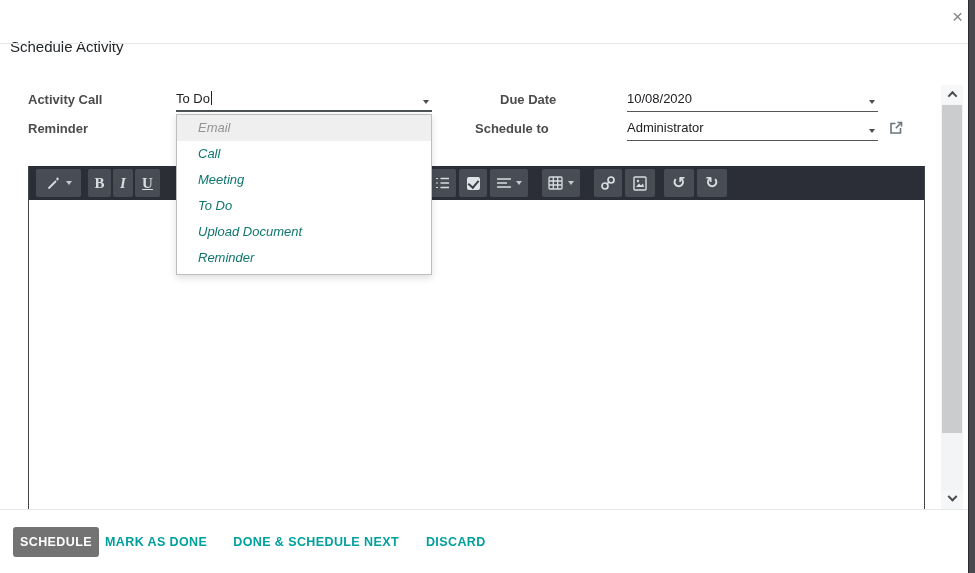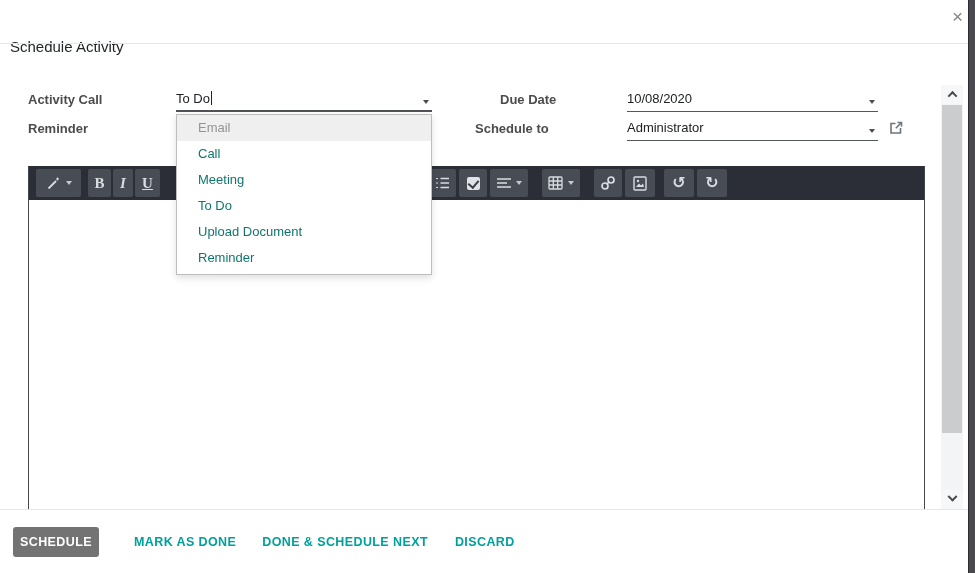--- a/index.html
+++ b/index.html
@@ -27,21 +27,21 @@
   #lbl-summary  { left:28px;  top:121px; }
   #fld-summary  { left:176px; top:116px; width:256px; }
   #lbl-due      { left:500px; top:92px; }
   #fld-due      { left:627px; top:87px; width:251px; }
   #lbl-assigned { left:475px; top:121px; }
   #fld-assigned { left:627px; top:116px; width:251px; }
   .text-caret { display:inline-block; width:1px; height:14px; background:#222; vertical-align:-2px; margin-left:1px; }
   .ext-link { position:absolute; left:888px; top:120px; width:16px; height:16px; color:#6c757d; cursor:pointer; }
 
   
-  .dropdown { position:absolute; left:176px; top:114px; width:256px; background:#fff; border:1px solid #bdbdbd; box-shadow:0 3px 7px rgba(0,0,0,.13); z-index:30; padding-bottom:3px; }
+  .dropdown { position:absolute; left:176px; top:114px; width:256px; background:#fff; border:1px solid #bdbdbd; box-shadow:0 3px 7px rgba(0,0,0,.13); z-index:30; padding-bottom:3px;font-style:italic; }
   .dropdown .item { height:26px; line-height:26px; padding-left:21px; font-size:13px; color:#0f766e; cursor:pointer; }
   .dropdown .item.hl { background:#efefef; color:#949494; }
 
   
   .editor { position:absolute; left:28px; top:166px; width:897px; height:343px; border-left:1px solid #43464d; border-right:1px solid #43464d; }
   .toolbar { height:34px; background:#2b2e36; display:flex; align-items:center; }
   .tb-btn { height:28px; background:#474c55; border-radius:2px; display:flex; align-items:center; justify-content:center; color:#d9dce0; cursor:pointer; flex:none; }
   .tb-btn svg { display:block; }
   .serif-b { font-family:"Liberation Serif", serif; font-weight:bold; font-size:15px; }
   .serif-i { font-family:"Liberation Serif", serif; font-weight:bold; font-style:italic; font-size:15px; }
@@ -58,21 +58,21 @@
   .sb-up { top:0; } .sb-down { bottom:0; }
   .chev { width:7px; height:7px; border-left:2px solid #4a4a4a; border-top:2px solid #4a4a4a; }
   .chev-up { transform:rotate(45deg) translate(1px,1px); }
   .chev-down { transform:rotate(225deg) translate(2px,2px); }
   .sb-thumb { position:absolute; left:1px; top:20px; width:20px; height:328px; background:#cacccd; cursor:grab; }
 
   
   .footer { position:absolute; left:0; top:509px; width:968px; height:64px; background:#fff; border-top:1px solid #e7e7e7; display:flex; align-items:center; padding-left:13px; }
   .btn-primary { width:86px; height:30px; background:#737373; color:#fff; border:none; border-radius:3px; font-family:"Liberation Sans", sans-serif; font-size:12.5px; font-weight:bold; letter-spacing:.4px; cursor:pointer; }
   .btn-flat { background:none; border:none; color:#00a09d; font-family:"Liberation Sans", sans-serif; font-size:12.5px; font-weight:bold; letter-spacing:.4px; cursor:pointer; }
-  #btn-mark { margin-left:35px; } #btn-next { margin-left:26px; } #btn-discard { margin-left:27px; }
+  #btn-mark { margin-left:6px; } #btn-next { margin-left:26px; } #btn-discard { margin-left:27px; }
 </style>
 </head>
 <body>
 
 <div id="screen">
 
   <div class="modal-title">Schedule Activity</div>
   <div class="close-btn">×</div>
   <div class="header-divider"></div>
   <div class="edge-strip"></div>

